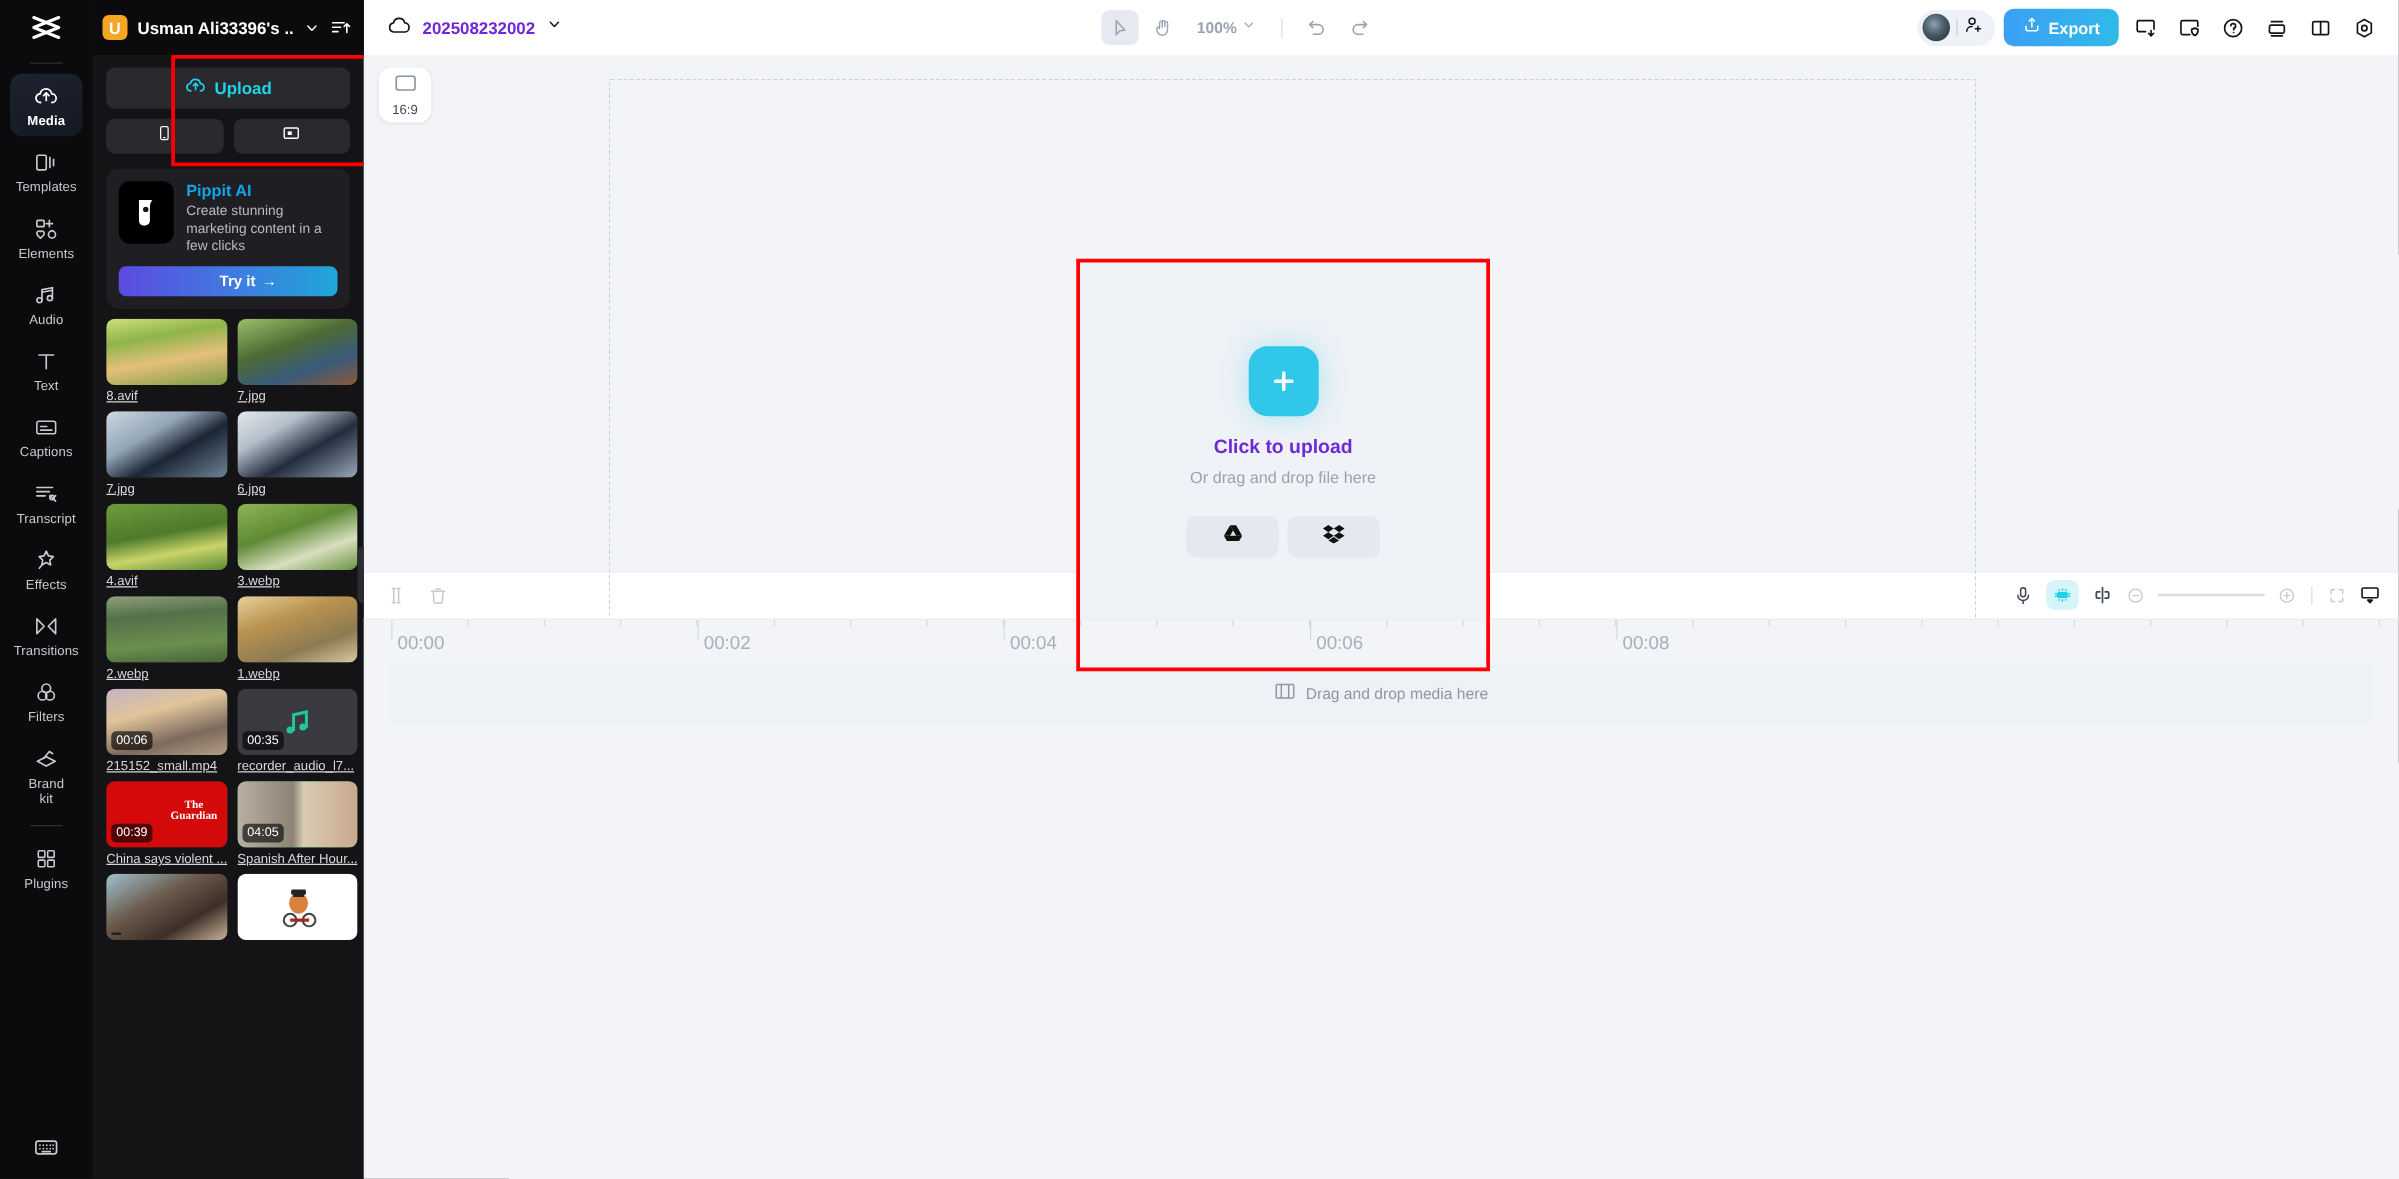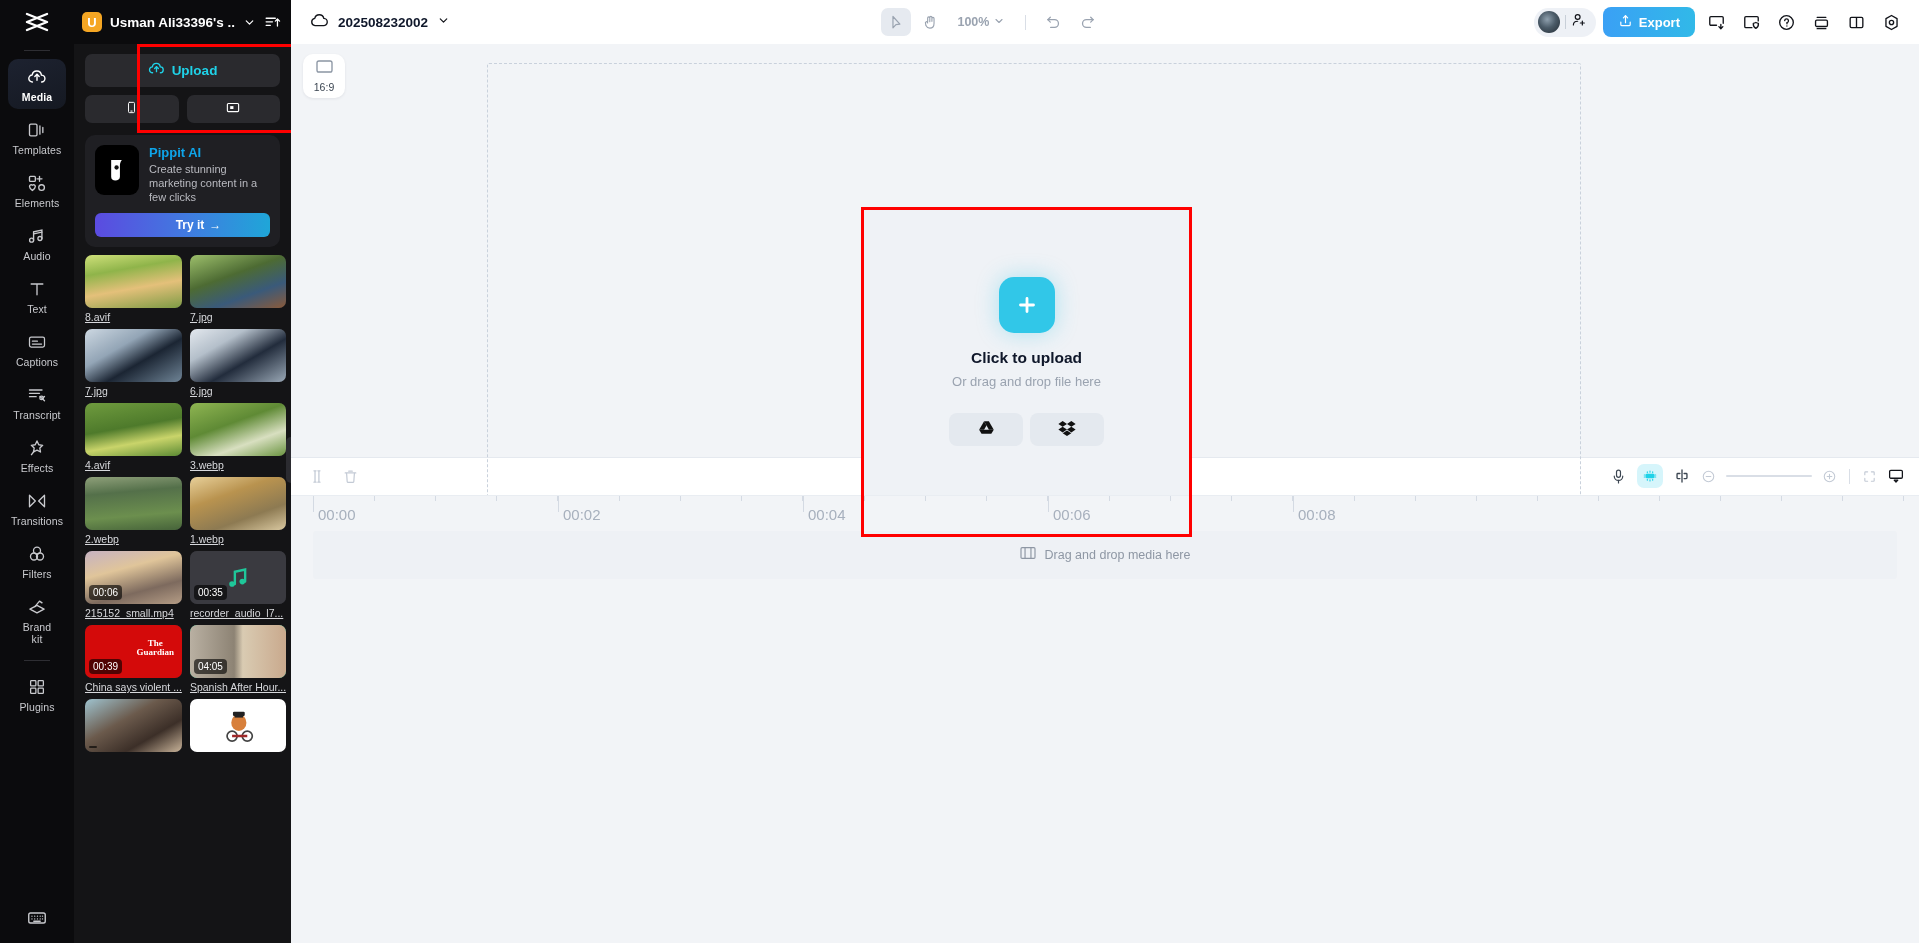--- a/index.html
+++ b/index.html
@@ -110,21 +110,21 @@
   }
 
   
   .main { flex: 1; height: 943px; display: flex; flex-direction: column; background: #f2f4f7; }
 
   .topbar {
     height: 44px; background: #ffffff; display: flex; align-items: center;
     padding: 0 14px 0 18px; gap: 0;
   }
   .tb-left { display: flex; align-items: center; gap: 9px; }
-  .tb-name { font-size: 13.5px; color: #0f172a; font-weight: bold; }
+  .tb-name { font-size: 13.5px; color: #6d28d9; font-weight: bold; }
   .tb-center { flex: 1; display: flex; align-items: center; justify-content: center; gap: 4px; }
   .tool-btn {
     width: 30px; height: 28px; border-radius: 7px; display: flex;
     align-items: center; justify-content: center; cursor: pointer;
   }
   .tool-btn.sel { background: #e6eaf0; }
   .zoom-pill { display: flex; align-items: center; gap: 4px; padding: 0 8px; cursor: pointer; }
   .zoom-pill .zl { font-size: 12.5px; color: #9aa3b0; font-weight: bold; }
   .vdiv { width: 1px; height: 15px; background: #d9dee6; margin: 0 8px; }
   .tb-right { display: flex; align-items: center; gap: 7px; }
@@ -165,21 +165,21 @@
   }
   .red-box-canvas {
     position: absolute; left: 373px; top: 143px; width: 331px; height: 330px;
     border: 3px solid #ff0000; pointer-events: none; z-index: 30;
   }
   .plus-sq {
     width: 56px; height: 56px; border-radius: 15px; background: #31c7e8;
     display: flex; align-items: center; justify-content: center;
     margin-top: 68px; box-shadow: 0 0 22px rgba(49,199,232,.35); cursor: pointer;
   }
-  .drop-title { font-size: 15.5px; font-weight: bold; color: #0f172a; margin-top: 16px; }
+  .drop-title { font-size: 15.5px; font-weight: bold; color: #6d28d9; margin-top: 16px; }
   .drop-sub { font-size: 13px; color: #9aa3b0; margin-top: 7px; }
   .cloud-row { display: flex; gap: 7px; margin-top: 24px; }
   .cloud-btn {
     width: 74px; height: 33px; background: #e4e9ef; border-radius: 8px;
     display: flex; align-items: center; justify-content: center; cursor: pointer;
   }
 
   
   .tl-toolbar {
     height: 38px; background: #fff; border-top: 1px solid #e5e9ef;

